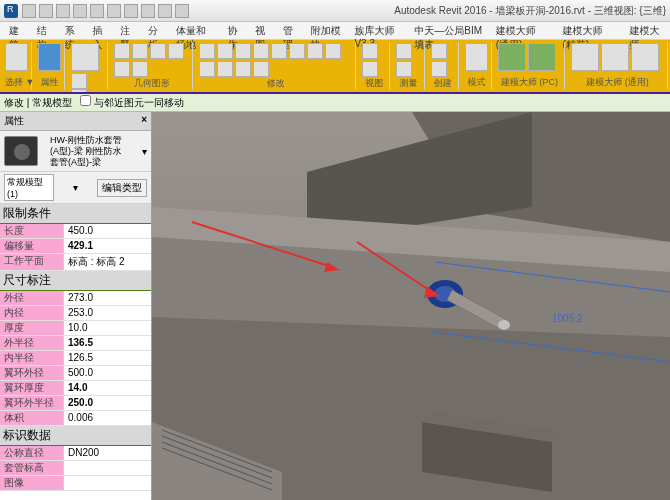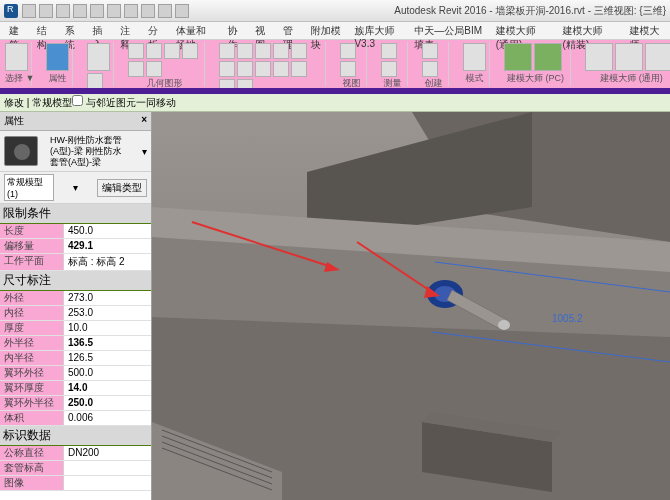--- a/index.html
+++ b/index.html
@@ -5,29 +5,29 @@
 *{margin:0;padding:0;box-sizing:border-box;font-family:"Microsoft YaHei",Arial,sans-serif;font-size:10px}
 body{width:670px;height:500px;background:#e8e8e8;overflow:hidden;position:relative}
 .titlebar{height:22px;background:linear-gradient(#f8f8f8,#e0e0e0);display:flex;align-items:center;padding:0 4px;border-bottom:1px solid #c0c0c0}
 .titlebar .logo{width:14px;height:14px;background:#1a5490;border-radius:2px;margin-right:4px;position:relative}
 .titlebar .logo::after{content:"R";color:#fff;font-size:9px;position:absolute;left:3px;top:0}
 .titlebar .qat{display:flex;gap:3px;align-items:center}
 .titlebar .qat span{width:14px;height:14px;background:#d0d0d0;border:1px solid #a0a0a0;display:inline-block}
 .titlebar .title{flex:1;text-align:right;color:#444;font-size:10px}
 .menubar{height:18px;background:#f4f4f4;display:flex;padding:0 4px;gap:2px;border-bottom:1px solid #d0d0d0}
 .menubar span{padding:2px 5px;font-size:10px;color:#333;cursor:default}
-.ribbon{height:54px;background:#f9a8d4;border-bottom:6px solid #4c1d95;display:flex;padding:2px;gap:11px;overflow:hidden}
+.ribbon{height:54px;background:#eab308;border-bottom:2px solid #4c1d95;display:flex;padding:2px;gap:3px;overflow:hidden}
 .rgroup{border-right:1px solid #d0d0d0;padding:1px 3px;display:flex;flex-direction:column;justify-content:space-between;min-width:30px}
 .rgroup .icons{display:flex;gap:2px;flex-wrap:wrap;align-items:flex-start}
 .rgroup .icons .ic{width:16px;height:16px;background:#e0e0e0;border:1px solid #b0b0b0}
 .rgroup .icons .ic.big{width:28px;height:28px}
 .rgroup .icons .ic.blue{background:#4a90d0}
 .rgroup .icons .ic.green{background:#7ab060}
 .rgroup .lbl{font-size:9px;color:#555;text-align:center;white-space:nowrap}
-.optbar{height:18px;background:#e4f0d8;border-bottom:1px solid #b0c0a0;display:flex;align-items:center;padding:0 4px;font-size:10px}
+.optbar{height:18px;background:#e4f0d8;border-bottom:1px solid #b0c0a0;display:flex;align-items:center;padding:0 4px;gap:8px;font-size:10px}
 .optbar input[type=checkbox]{width:11px;height:11px}
 .main{display:flex;height:388px}
 .proppanel{width:152px;background:#f0f0f0;border-right:1px solid #a0a0a0;display:flex;flex-direction:column}
 .proppanel .hdr{background:#d8d8d8;padding:2px 4px;font-size:10px;display:flex;justify-content:space-between;border-bottom:1px solid #b0b0b0}
 .proppanel .hdr .x{cursor:pointer;font-weight:bold}
 .proppanel .typebox{display:flex;padding:4px;gap:12px;border-bottom:1px solid #d0d0d0;align-items:center}
 .proppanel .typebox .thumb{width:34px;height:30px;background:#333;border:1px solid #888;border-radius:2px;position:relative}
 .proppanel .typebox .thumb::after{content:"";position:absolute;width:16px;height:16px;background:#666;border-radius:50%;top:7px;left:9px}
 .proppanel .typebox .tname{font-size:9px;flex:1;line-height:1.2}
 .proppanel .typebox .dd{font-size:10px}

